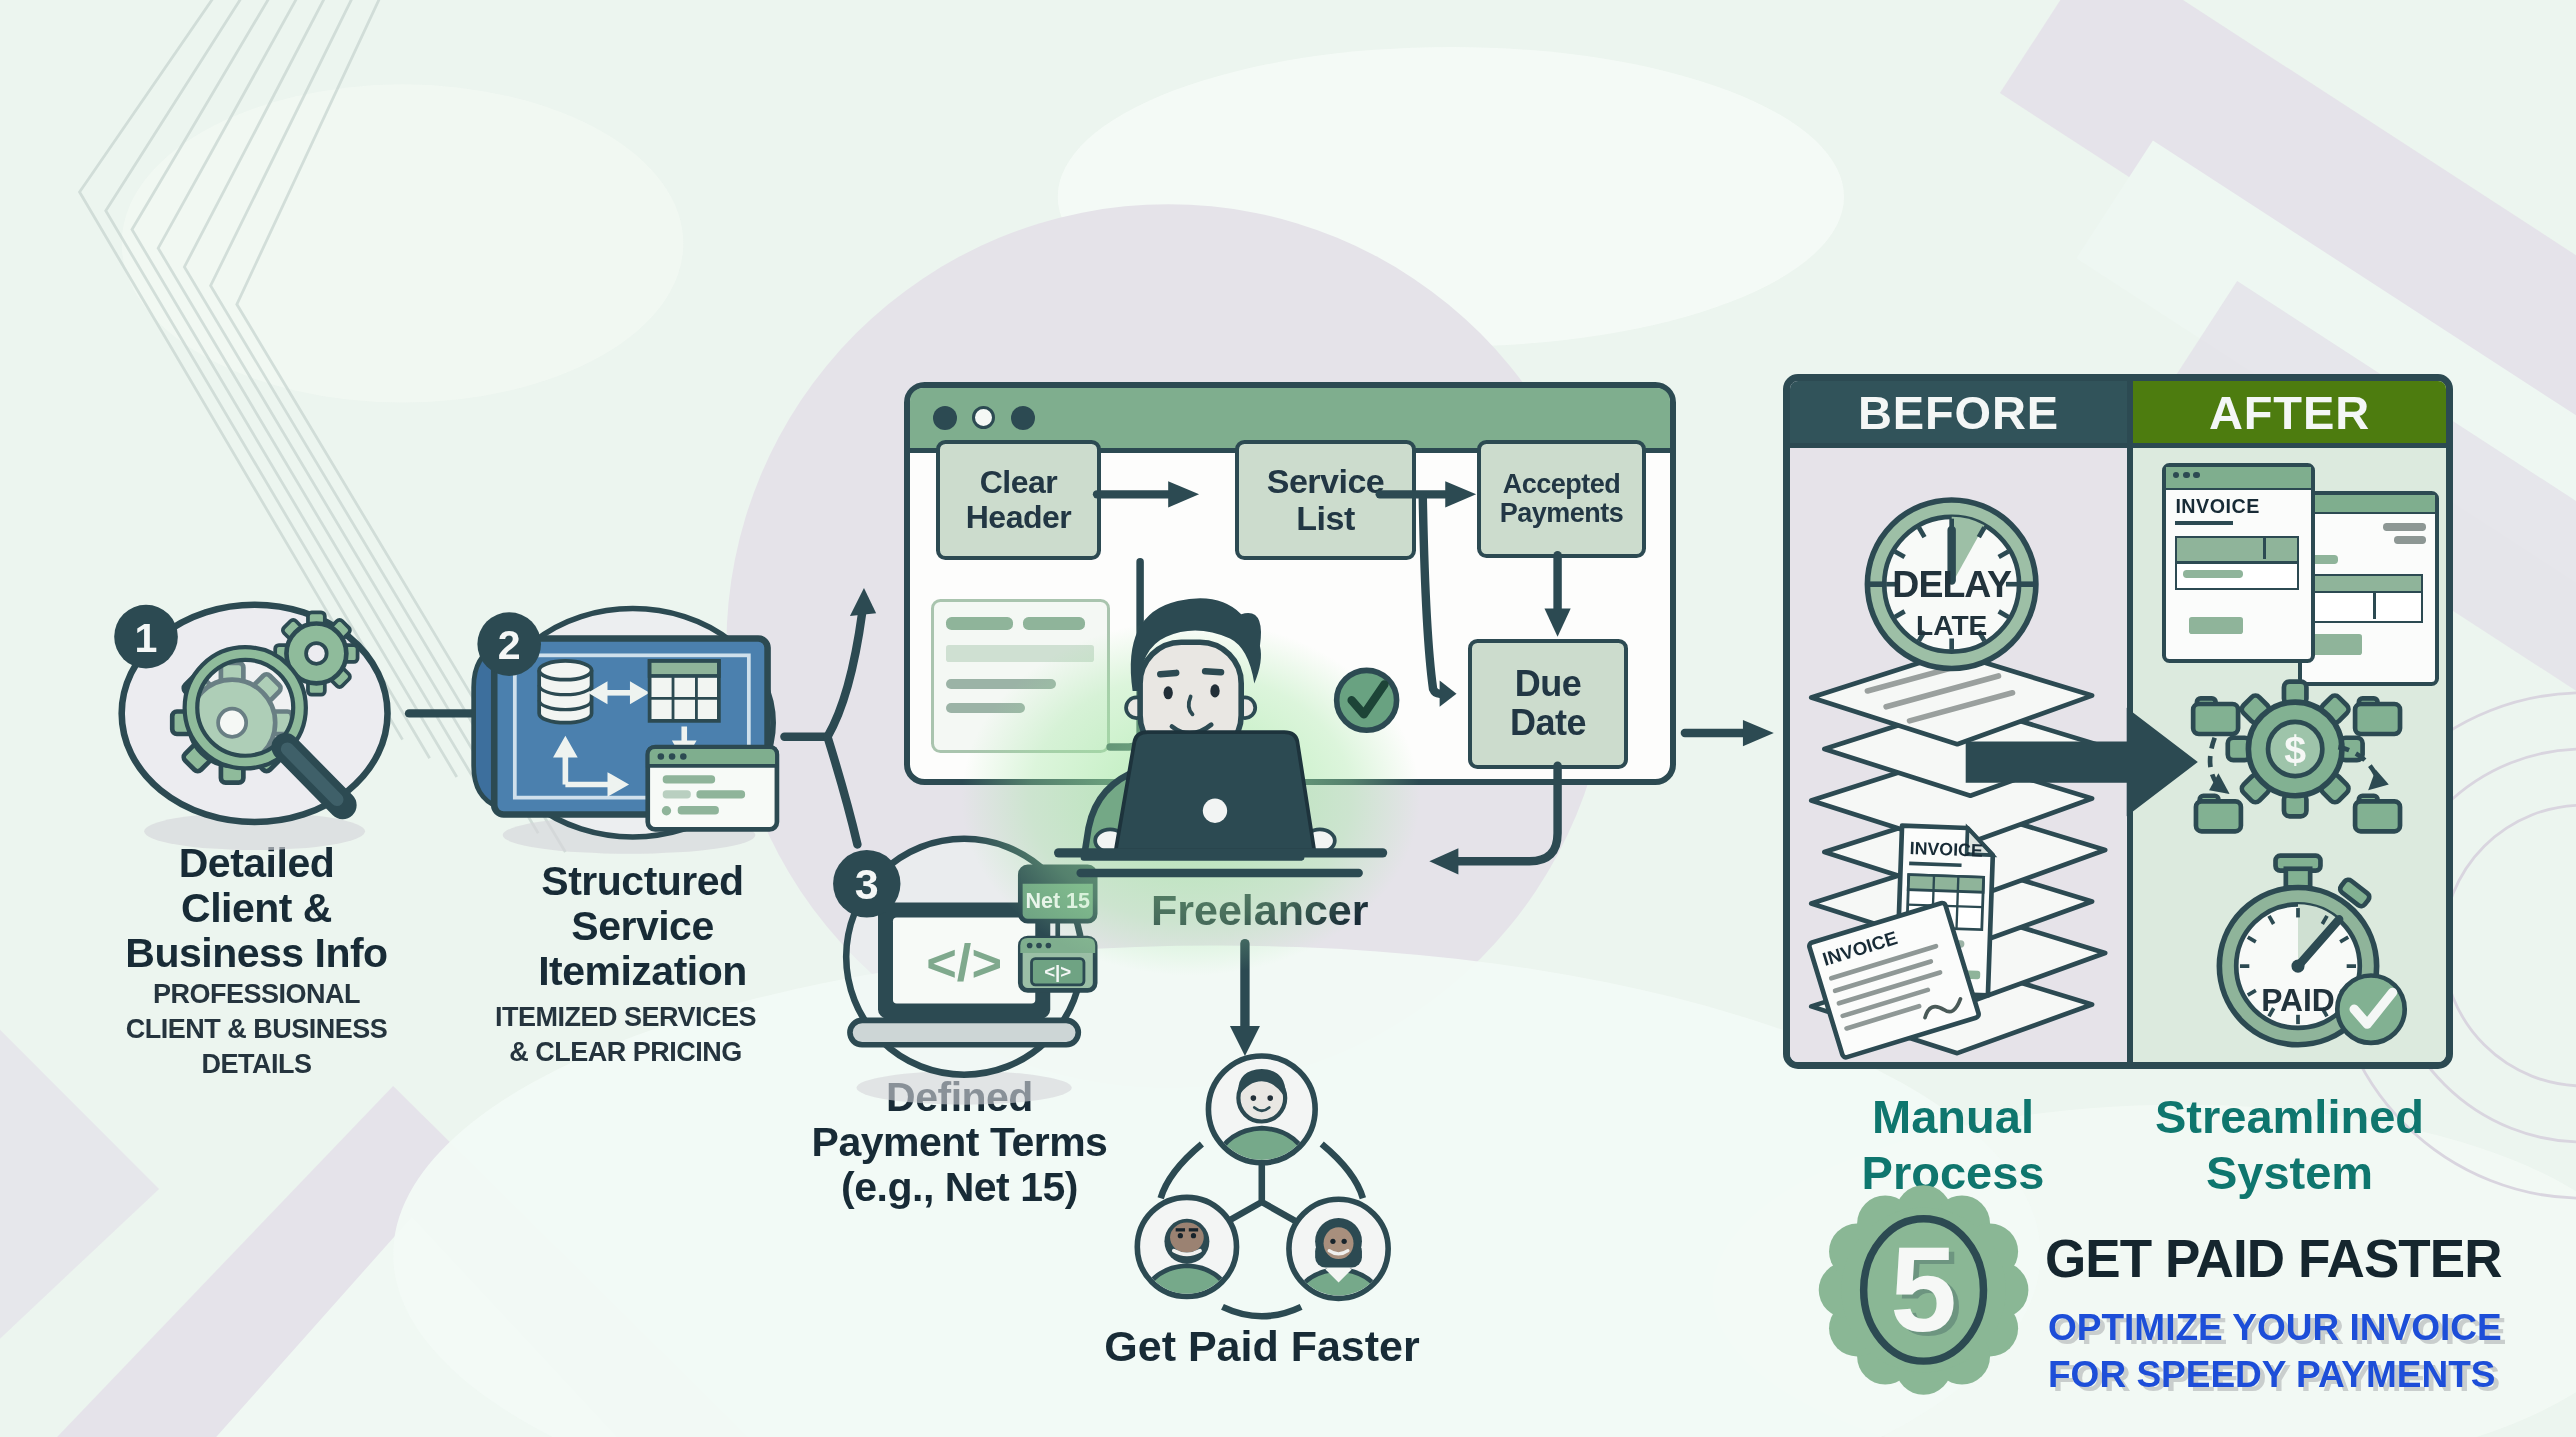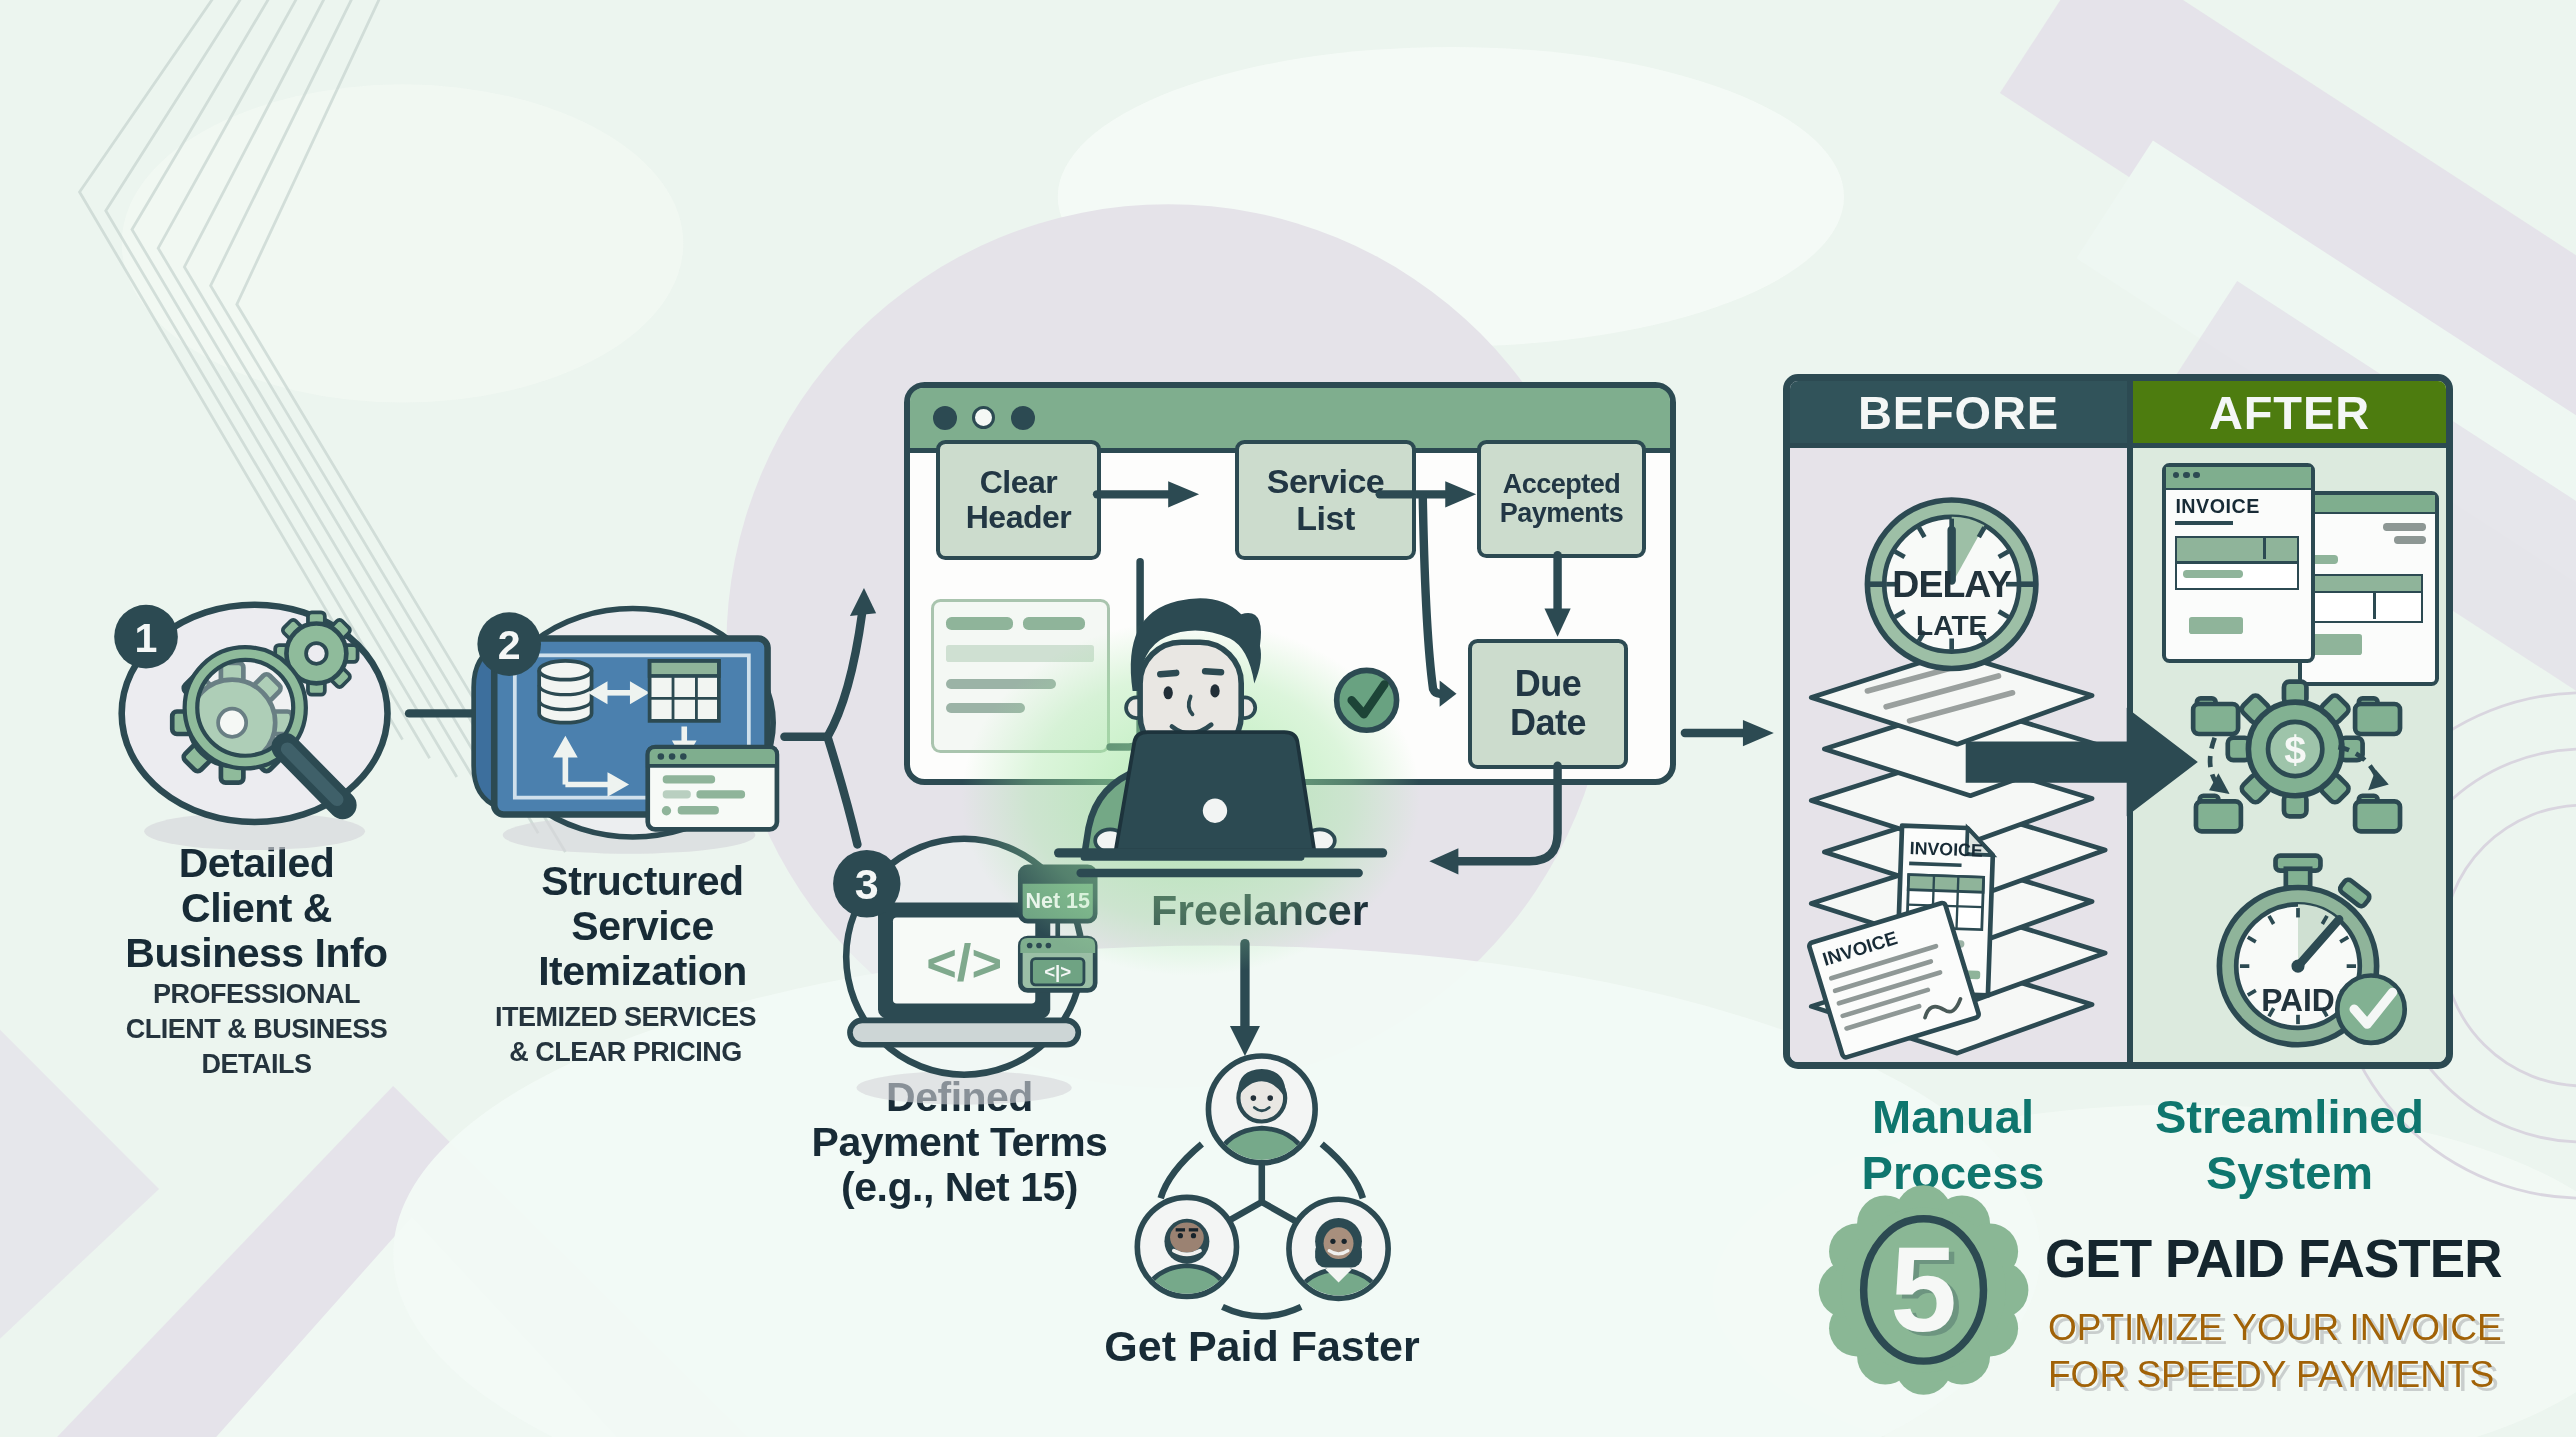--- a/index.html
+++ b/index.html
@@ -46,21 +46,21 @@
   .panel .bodyL{position:absolute;left:0;top:67px;width:337px;bottom:0;background:#e6e3e9;}
   .panel .bodyR{position:absolute;left:337px;top:67px;right:0;bottom:0;background:#dceade;}
   .panel .divider{position:absolute;left:337px;top:0;bottom:0;width:5.6px;background:#2c4a52;}
   .invwin{position:absolute;border:4.7px solid #2c4a52;border-radius:7.5px;background:#fbfcfb;}
   .invwin .bar{position:absolute;left:0;top:0;right:0;background:#7fae8e;border-bottom:2.8px solid #2c4a52;}
   .caption{position:absolute;text-align:center;font-size:47px;line-height:56px;
     font-weight:bold;color:#0f766e;z-index:4;}
   .cta-head{position:absolute;left:2045px;top:1228px;width:468px;font-size:53px;
     font-weight:bold;letter-spacing:-0.9px;color:#15262e;z-index:4;white-space:nowrap;}
   .cta-sub{position:absolute;left:2048px;top:1304px;width:487px;font-size:37px;line-height:47px;
-    font-weight:normal;color:#a16207;z-index:4;text-shadow:4.7px 3.7px 0 rgba(125,125,132,0.35);white-space:nowrap;}
+    font-weight:bold;color:#1d4ed8;z-index:4;text-shadow:4.7px 3.7px 0 rgba(125,125,132,0.35);white-space:nowrap;}
   .big-label{position:absolute;text-align:center;font-weight:bold;color:#182b36;z-index:4;}
 </style>
 </head>
 <body>
 
 <svg width="2576" height="1438" style="z-index:0" viewBox="0 0 2752 1536">
 
   <ellipse cx="1550" cy="210" rx="420" ry="160" fill="#f6fbf7" opacity="0.8"></ellipse>
   <ellipse cx="430" cy="260" rx="300" ry="170" fill="#f3f9f4" opacity="0.7"></ellipse>
   <ellipse cx="2330" cy="1380" rx="500" ry="200" fill="#f4faf5" opacity="0.8"></ellipse>

